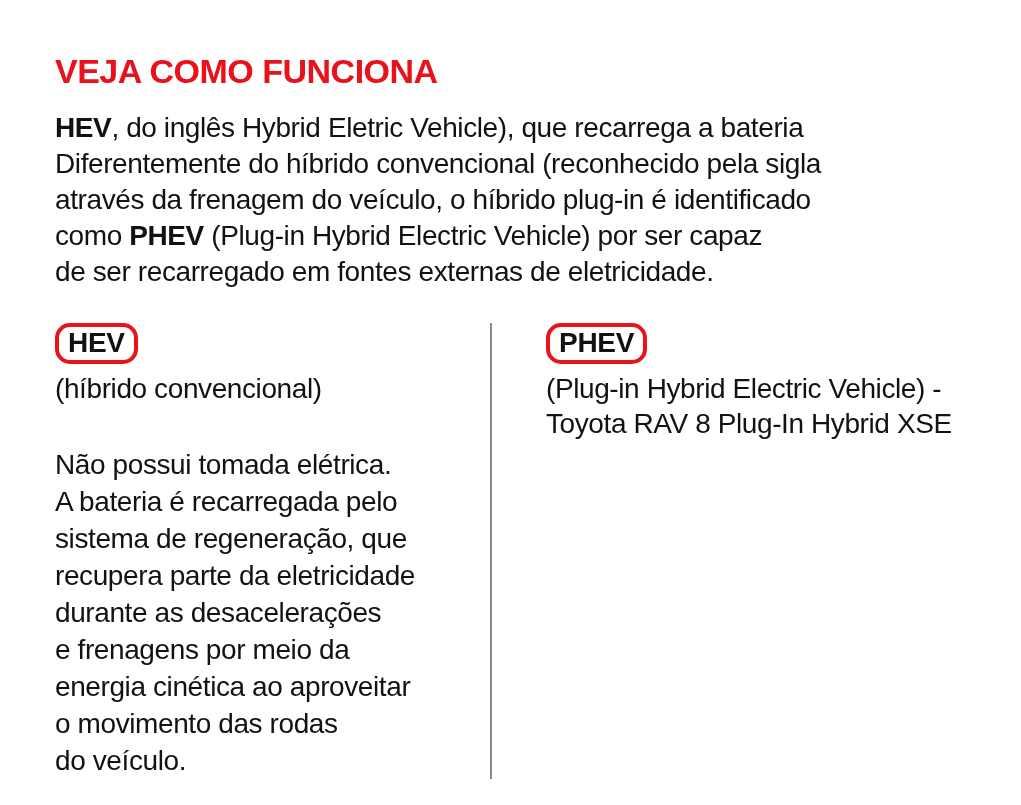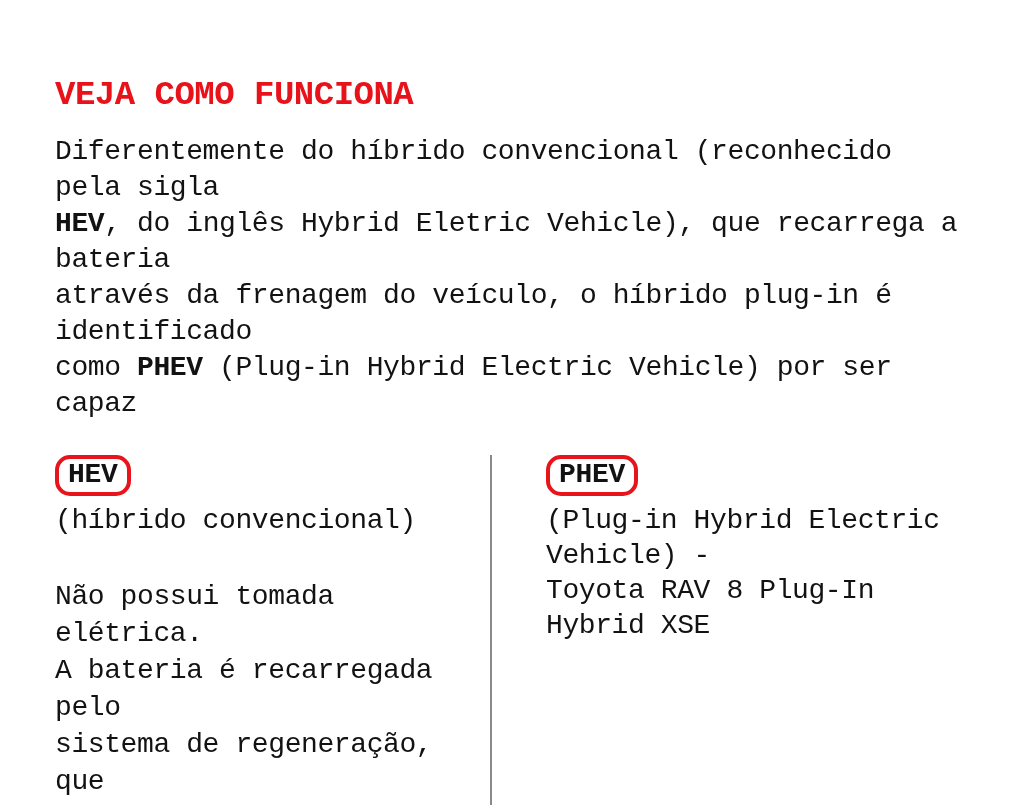--- a/index.html
+++ b/index.html
@@ -12,23 +12,22 @@
     height: 805px;
     overflow: hidden;
     font-family: "Liberation Sans", sans-serif;
     color: #121212;
     -webkit-font-smoothing: antialiased;
   }
   .page {
     box-sizing: border-box;
     width: 1021px;
     height: 805px;
-    padding: 76px 50px 0 55px;
+    padding: 52px 50px 0 55px;
     background: #ffffff;
-    font-family: Liberation Mono, monospace;
   }
   .headline {
     margin: 0;
     font-size: 34px;
     line-height: 38px;
     font-weight: bold;
     letter-spacing: -0.5px;
     color: #e8121a;
   }
   .intro {
@@ -90,24 +89,25 @@
   }
 </style>
 </head>
 <body>
 
 <div class="page">
 
   <h1 class="headline">VEJA COMO FUNCIONA</h1>
 
   <div class="intro">
+    <span class="iline"><b>HEV</b><span>, do inglês Hybrid Eletric Vehicle), que recarrega a bateria</span></span>
     <span class="iline"><span>Diferentemente do híbrido convencional (reconhecido pela sigla</span></span>
-    <span class="iline"><b>HEV</b><span>, do inglês Hybrid Eletric Vehicle), que recarrega a bateria</span></span>
     <span class="iline"><span>através da frenagem do veículo, o híbrido plug-in é identificado</span></span>
     <span class="iline"><span>como </span><b>PHEV</b><span> (Plug-in Hybrid Electric Vehicle) por ser capaz</span></span>
+    <span class="iline"><span>de ser recarregado em fontes externas de eletricidade.</span></span>
   </div>
 
   <div class="compare">
 
     <div class="col col-left">
       <span class="badge">HEV</span>
       <div class="subtitle">(híbrido convencional)</div>
       <div class="col-body">Não possui tomada elétrica.
 A bateria é recarregada pelo
 sistema de regeneração, que

